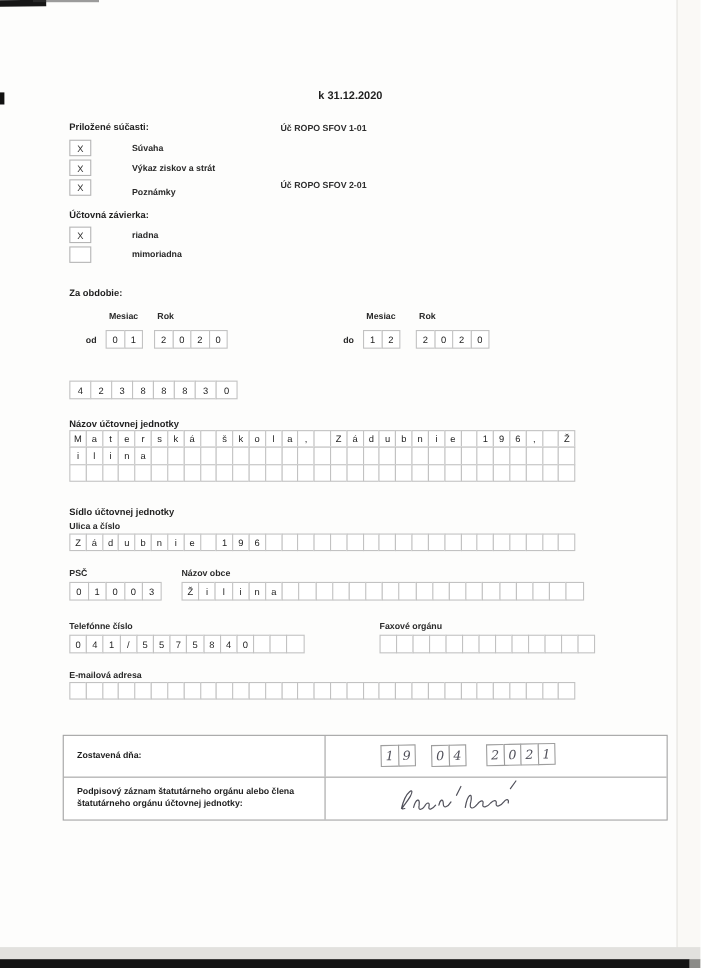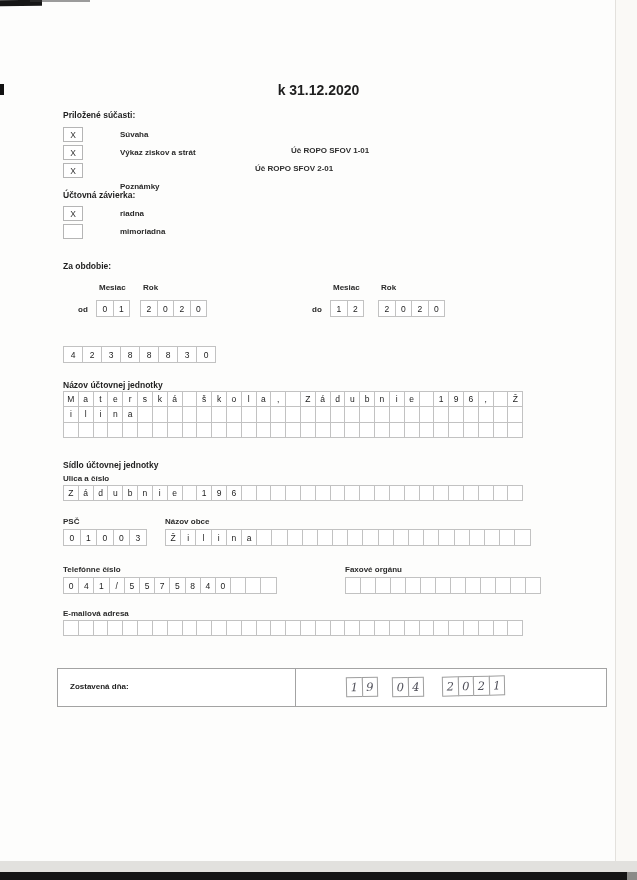--- a/index.html
+++ b/index.html
@@ -1,21 +1,21 @@
 <!DOCTYPE html>
 <html><head>
 <meta charset="utf-8">
 <style>
   html,body{margin:0;padding:0;background:#ffffff;}
   body{font-family:"Liberation Sans","DejaVu Sans",sans-serif;color:#1e1e1e;}
   .paper{position:relative;width:637px;height:880px;background:#fdfdfc;overflow:hidden;}
   .abs{position:absolute;}
   
   .title{font-size:11.5px;font-weight:bold;letter-spacing:.3px;color:#1b1b1b;}
-  .sub{font-size:14px;font-weight:bold;}
+  .sub{font-size:10px;font-weight:bold;}
   .h{font-size:8.5px;font-weight:bold;}
   .lbl{font-size:8px;font-weight:bold;color:#2a2a2a;}
   .code{font-size:8px;color:#2e2e2e;font-weight:bold;}
   
   .cellrow{display:flex;}
   .cell{box-sizing:border-box;border:1px solid #c2c2c2;margin-left:-1px;background:#fff;
         display:flex;align-items:center;justify-content:center;font-size:8.5px;color:#232323;}
   .cellrow .cell:first-child{margin-left:0;}
   .cw158 .cell{width:15.82px;height:16.3px;}
   .cw162 .cell{width:16.2px;height:17px;}
@@ -64,32 +64,32 @@
   <div class="abs bar-black-end"></div>
 
   <div class="abs sub" style="left:0;top:82px;width:637px;text-align:center;">k 31.12.2020</div>
 
   <div class="abs h" style="left:63px;top:110px;">Priložené súčasti:</div>
 
   <div class="abs cbx" style="left:63px;top:127px;">
     <span>X</span>
   </div>
   <div class="abs lbl" style="left:120px;top:130px;">Súvaha</div>
-  <div class="abs code" style="left:255px;top:146px;margin-left:36px;">Úč ROPO SFOV 1-01</div>
+  <div class="abs code" style="left:255px;top:112px;">Úč ROPO SFOV 1-01</div>
 
   <div class="abs cbx" style="left:63px;top:145px;">
     <span>X</span>
   </div>
   <div class="abs lbl" style="left:120px;top:148px;">Výkaz ziskov a strát</div>
   <div class="abs code" style="left:255px;top:164px;">Úč ROPO SFOV 2-01</div>
 
   <div class="abs cbx" style="left:63px;top:163px;">
     <span>X</span>
   </div>
-  <div class="abs lbl" style="left:120px;top:182px;">Poznámky</div>
+  <div class="abs lbl" style="left:120px;top:170px;">Poznámky</div>
 
   <div class="abs h" style="left:63px;top:190px;">Účtovná závierka:</div>
 
   <div class="abs cbx" style="left:63px;top:206px;">
     <span>X</span>
   </div>
   <div class="abs lbl" style="left:120px;top:209px;">riadna</div>
 
   <div class="abs cbx" style="left:63px;top:224px;">
     <span></span>
@@ -395,15 +395,30 @@
             <span class="cell">4</span>
           </div>
         <div class="cellrow dategrp" style="left:146px;top:7px;">
             <span class="cell">2</span>
             <span class="cell">0</span>
             <span class="cell">2</span>
             <span class="cell">1</span>
           </div>
       </div>
     </div>
+    <div class="frow frow2" style="height:38px;">
+      <div class="fcell-l">Podpisový záznam štatutárneho orgánu alebo člena štatutárneho orgánu účtovnej jednotky:</div>
+      <div class="fcell-r">
+        <svg class="abs" style="left:55px;top:1px;" width="190" height="36" viewBox="0 0 190 36">
+          <g fill="none" stroke="#52525c" stroke-width="1.1" stroke-linecap="round">
+            <path d="M14,27 C18,10 27,7 22,16 C18,23 11,29 17,27"></path>
+            <path d="M25,26 c2,-8 6,-9 5,-2 c-1,5 2,5 5,1 c2,-4 5,-4 4,0 c-1,4 3,3 6,-1"></path>
+            <path d="M48,24 c1,-5 4,-7 4,-1 c0,4 4,3 7,-2"></path>
+            <path d="M64,15 l4,-8"></path>
+            <path d="M72,26 c2,-12 7,-15 5,-5 c-2,7 2,7 6,2 c3,-4 6,-4 5,0 c-1,4 4,3 7,-1 c3,-3 6,-3 5,1 c0,3 4,2 7,-2 c2,-3 5,-3 4,1"></path>
+            <path d="M113,9 l5,-7"></path>
+          </g>
+        </svg>
+      </div>
+    </div>
   </div>
 
 </div>
 
 </body></html>

